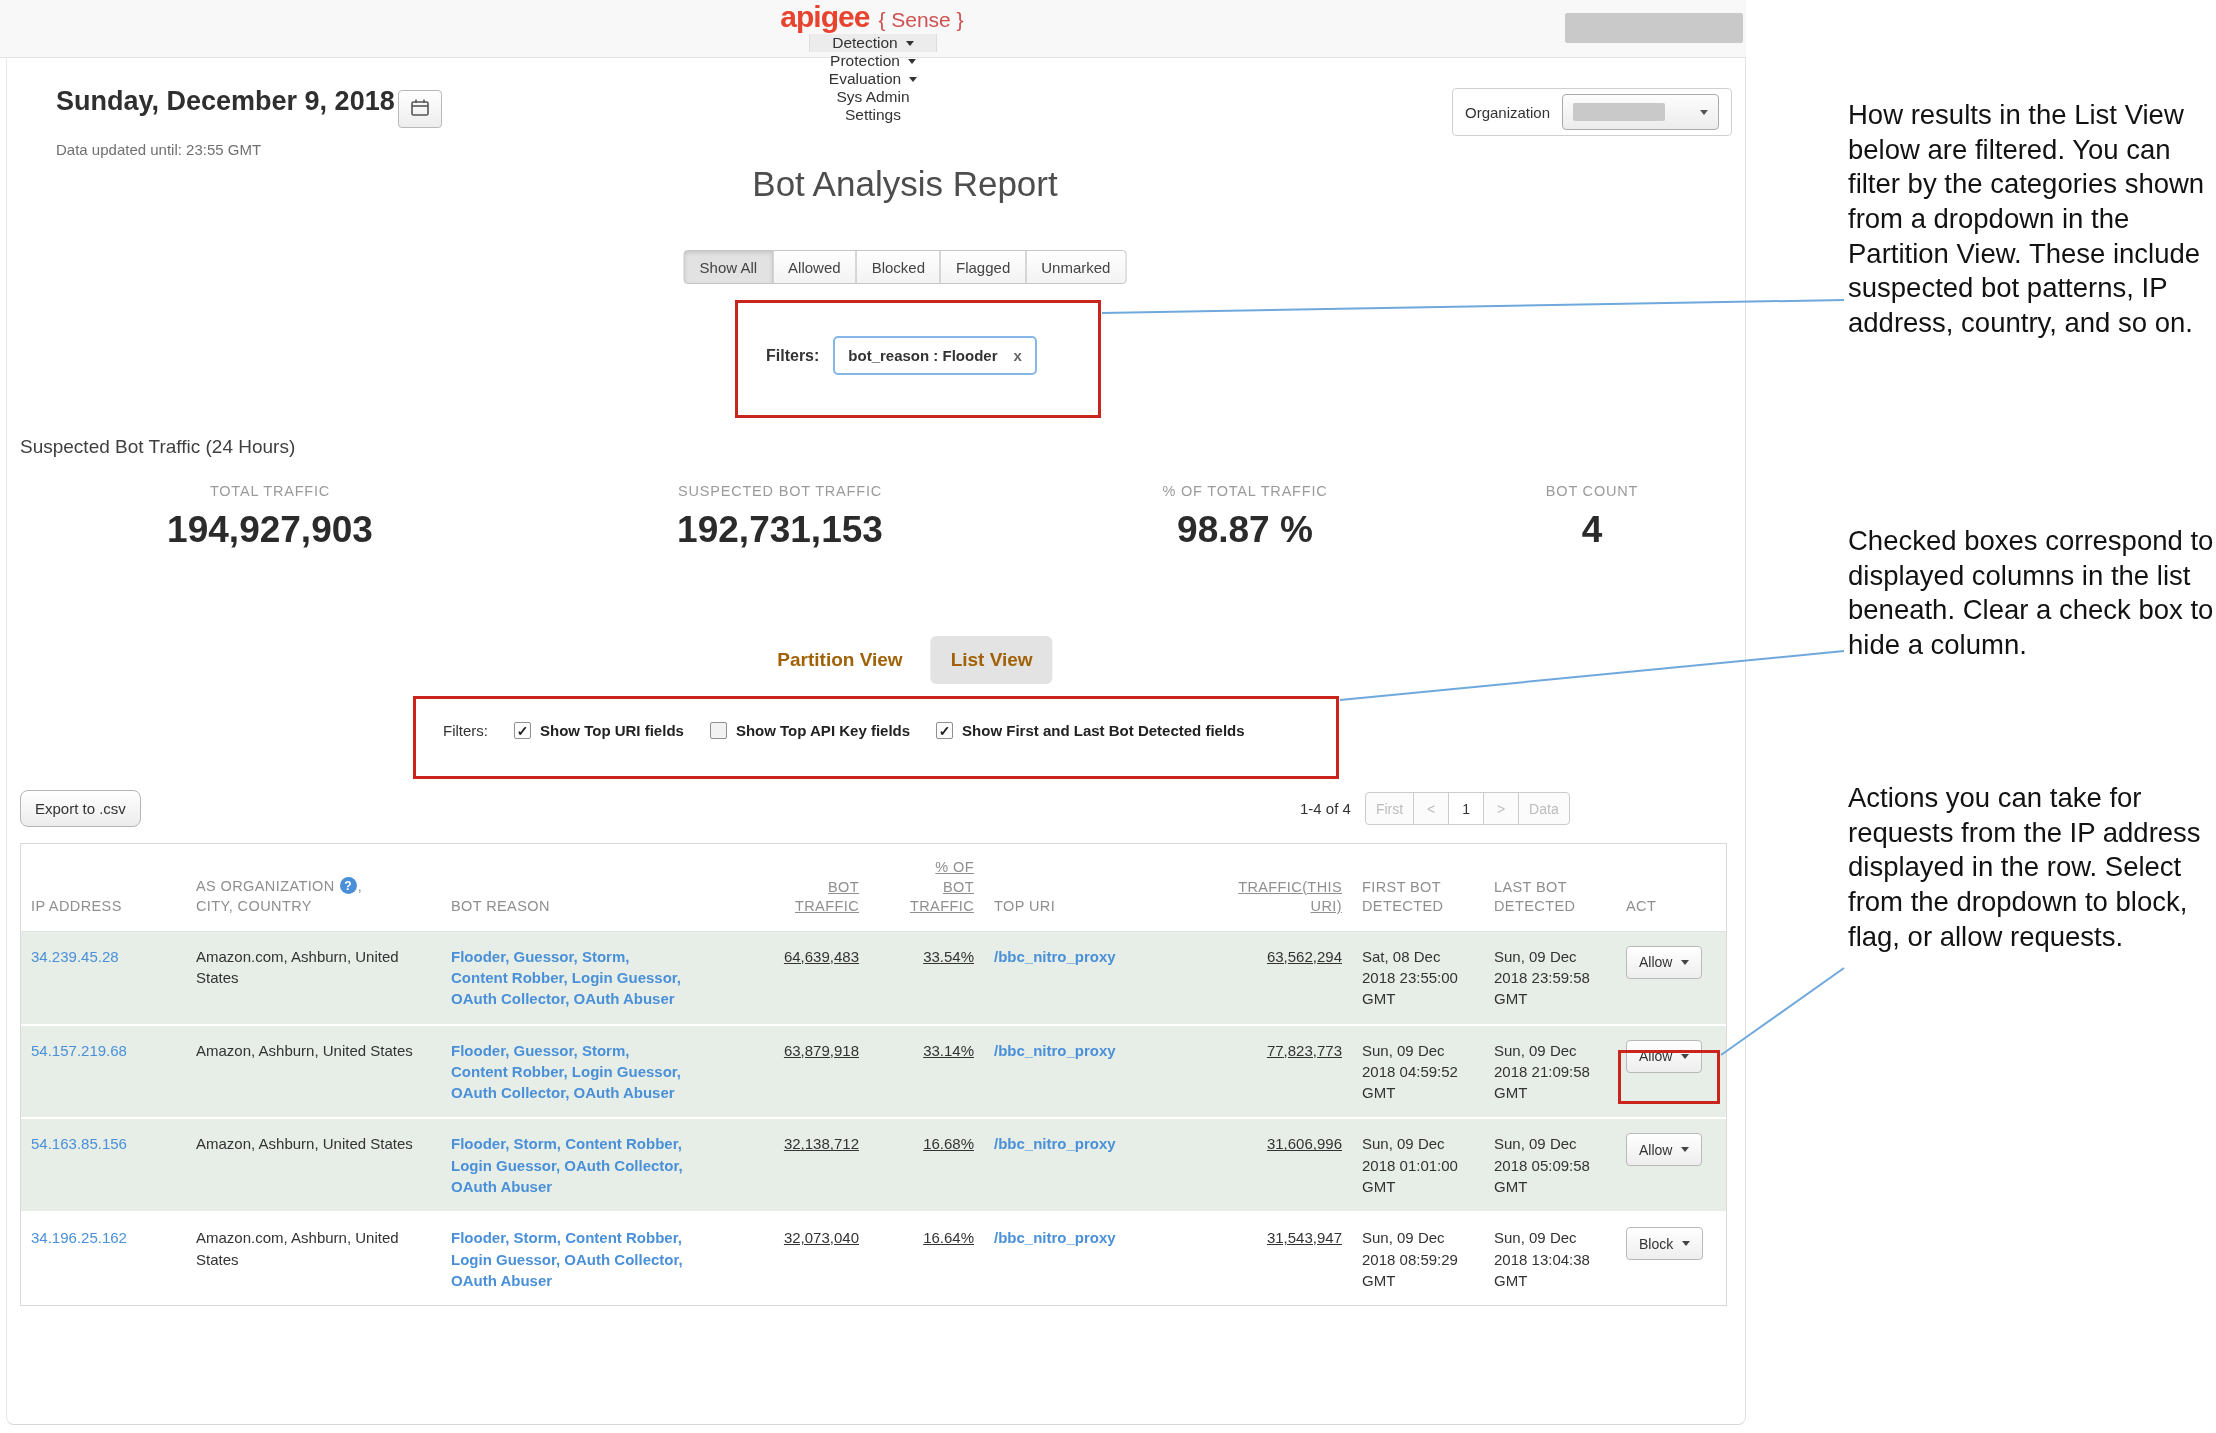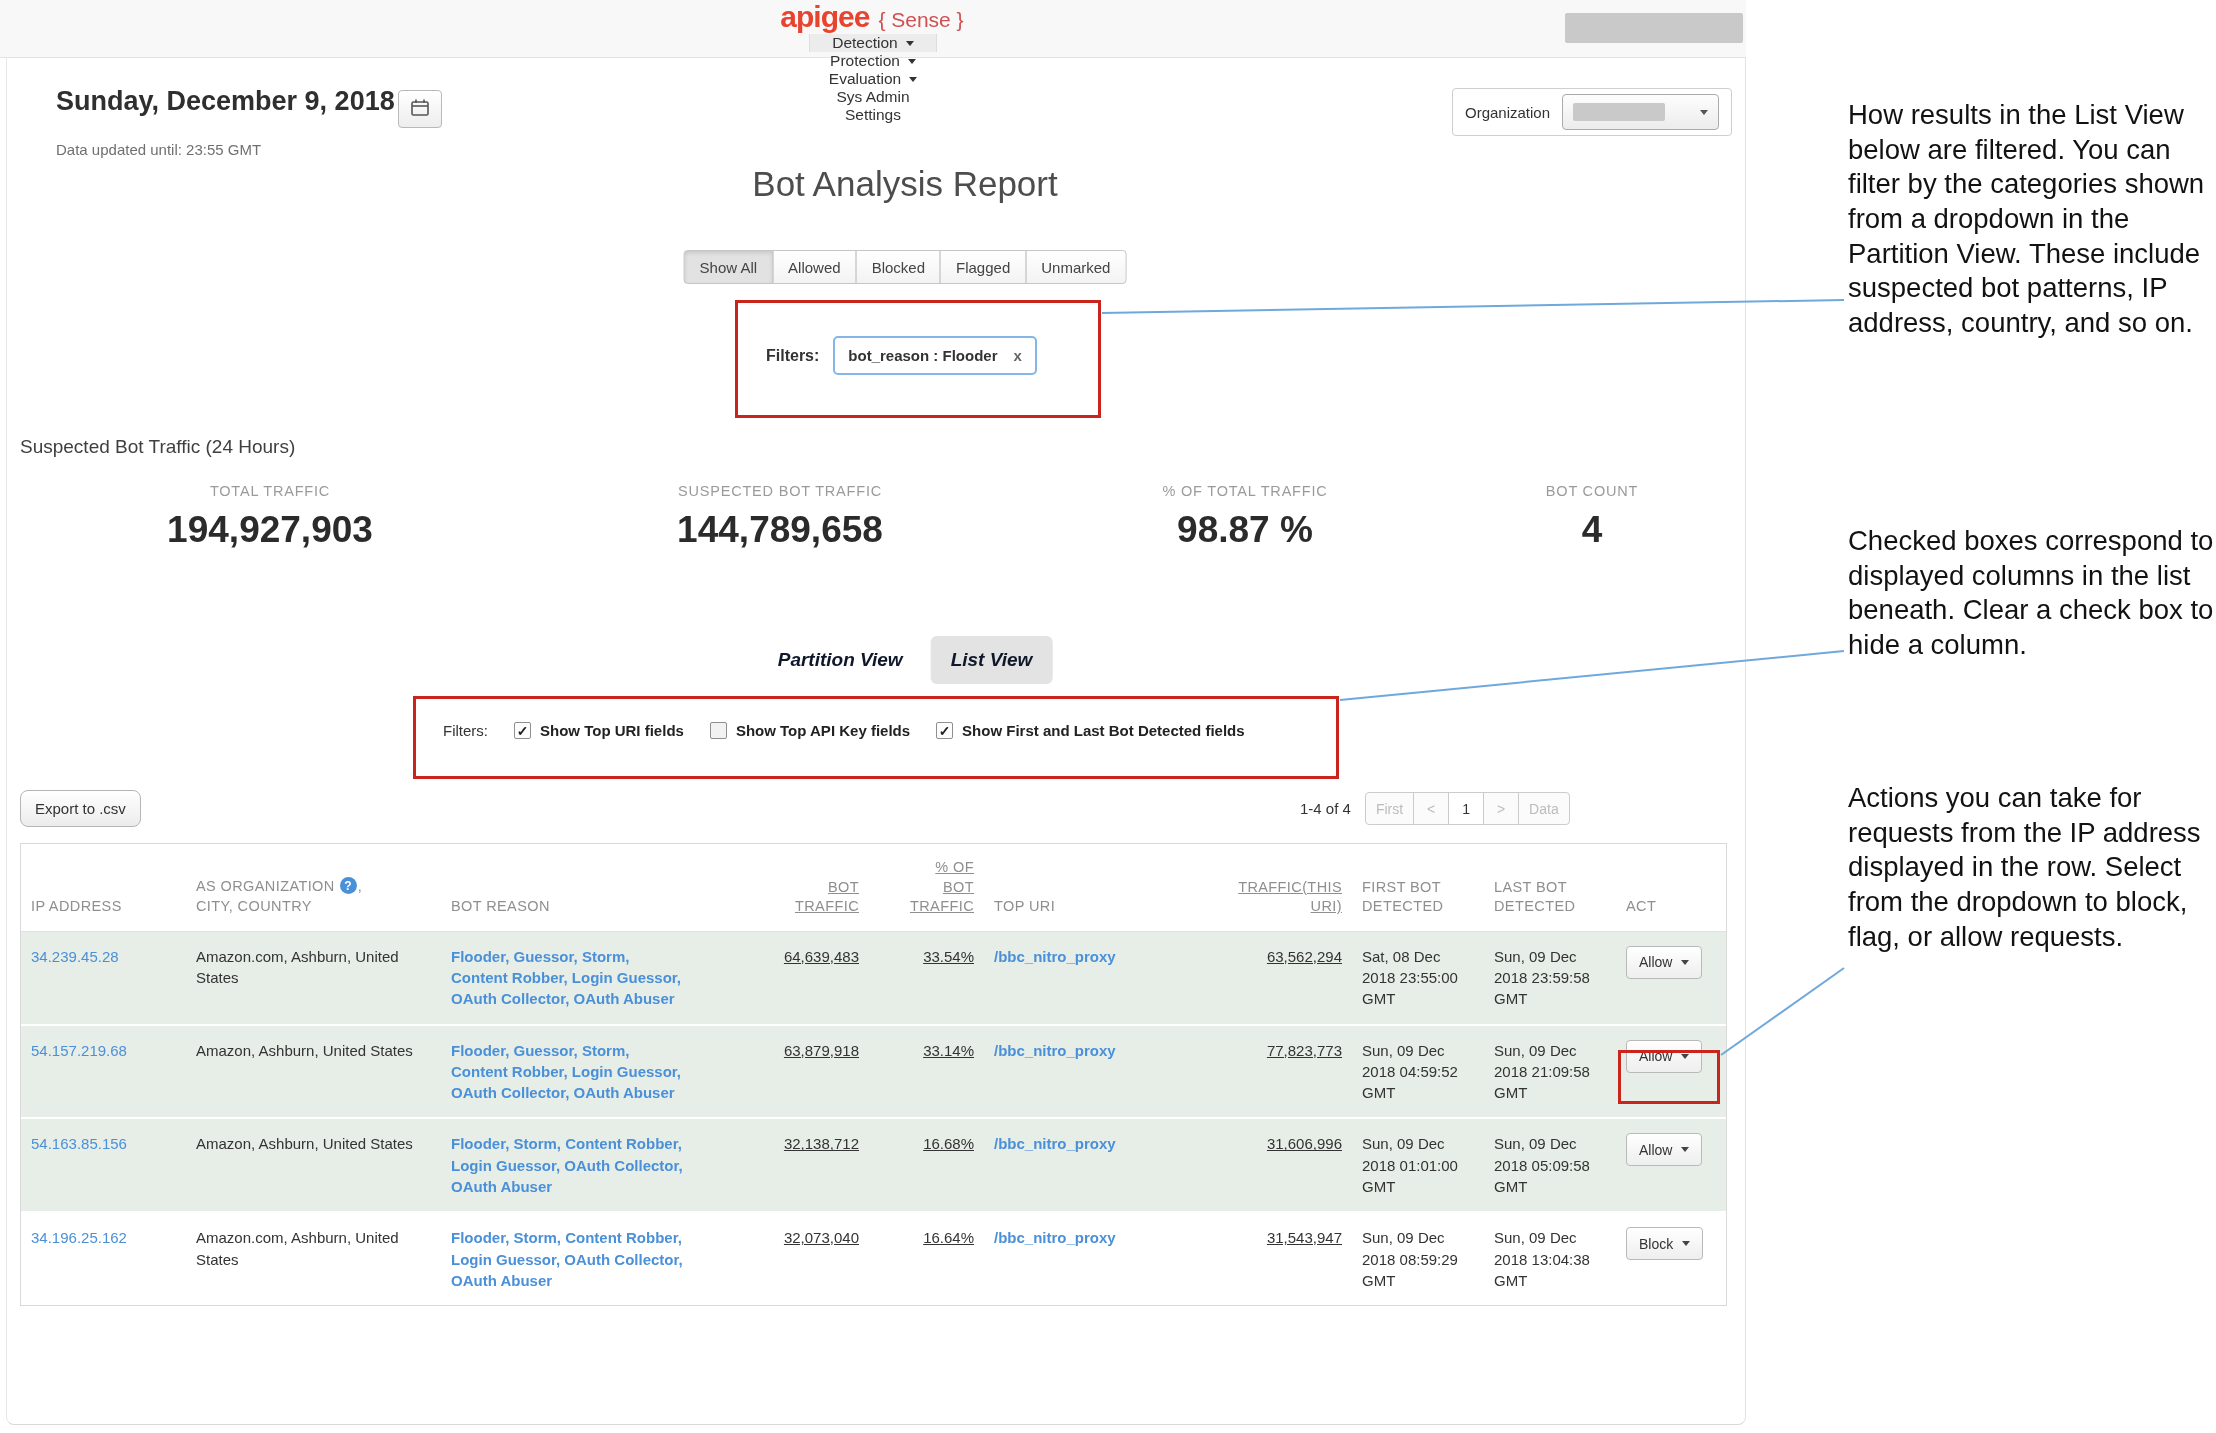--- a/index.html
+++ b/index.html
@@ -73,21 +73,21 @@
   
   .section-title { position:absolute; left:20px; top:436px; font-size:19px; color:#3f3f3f; }
   .stat { position:absolute; top:483px; transform:translateX(-50%); text-align:center; }
   .stat-label { font-size:14.5px; color:#9b9b9b; letter-spacing:0.8px; white-space:nowrap; }
   .stat-value { font-size:37px; font-weight:bold; color:#2b2b2b; margin-top:10px; }
   #stat-0 { left:270px; } #stat-1 { left:780px; } #stat-2 { left:1245px; } #stat-3 { left:1592px; }
 
   
   .view-toggle { position:absolute; left:905px; top:636px; transform:translateX(-50%);
     display:flex; align-items:center; gap:8px; }
-  .view-option { font-size:19px; font-weight:bold; color:#0f172a; padding:13px 20px; border-radius:6px; cursor:pointer;font-style:italic; }
+  .view-option { font-size:19px; font-weight:bold; color:#a16207; padding:13px 20px; border-radius:6px; cursor:pointer; }
   .view-option.active { background:#e3e3e3; }
 
   
   .list-filters { position:absolute; left:443px; top:722px; display:flex; align-items:center; gap:26px; font-size:15px; }
   .lf-label { color:#333; }
   .cb-group { display:flex; align-items:center; gap:9px; cursor:pointer; }
   .cb-box { width:17px; height:17px; border:1.5px solid #8f8f8f; border-radius:2px; background:#f2f2f2;
     display:flex; align-items:center; justify-content:center; font-size:14px; color:#222; font-weight:bold;
     box-sizing:border-box; line-height:1; }
   .cb-box.checked { background:#fdfdfd; }
@@ -204,21 +204,21 @@
   </div>
 </div>
 
 <div class="section-title">Suspected Bot Traffic (24 Hours)</div>
 <div class="stat" id="stat-0">
   <div class="stat-label">TOTAL TRAFFIC</div>
   <div class="stat-value">194,927,903</div>
 </div>
 <div class="stat" id="stat-1">
   <div class="stat-label">SUSPECTED BOT TRAFFIC</div>
-  <div class="stat-value">144,789,658</div>
+  <div class="stat-value">192,731,153</div>
 </div>
 <div class="stat" id="stat-2">
   <div class="stat-label">% OF TOTAL TRAFFIC</div>
   <div class="stat-value">98.87 %</div>
 </div>
 <div class="stat" id="stat-3">
   <div class="stat-label">BOT COUNT</div>
   <div class="stat-value">4</div>
 </div>
 

